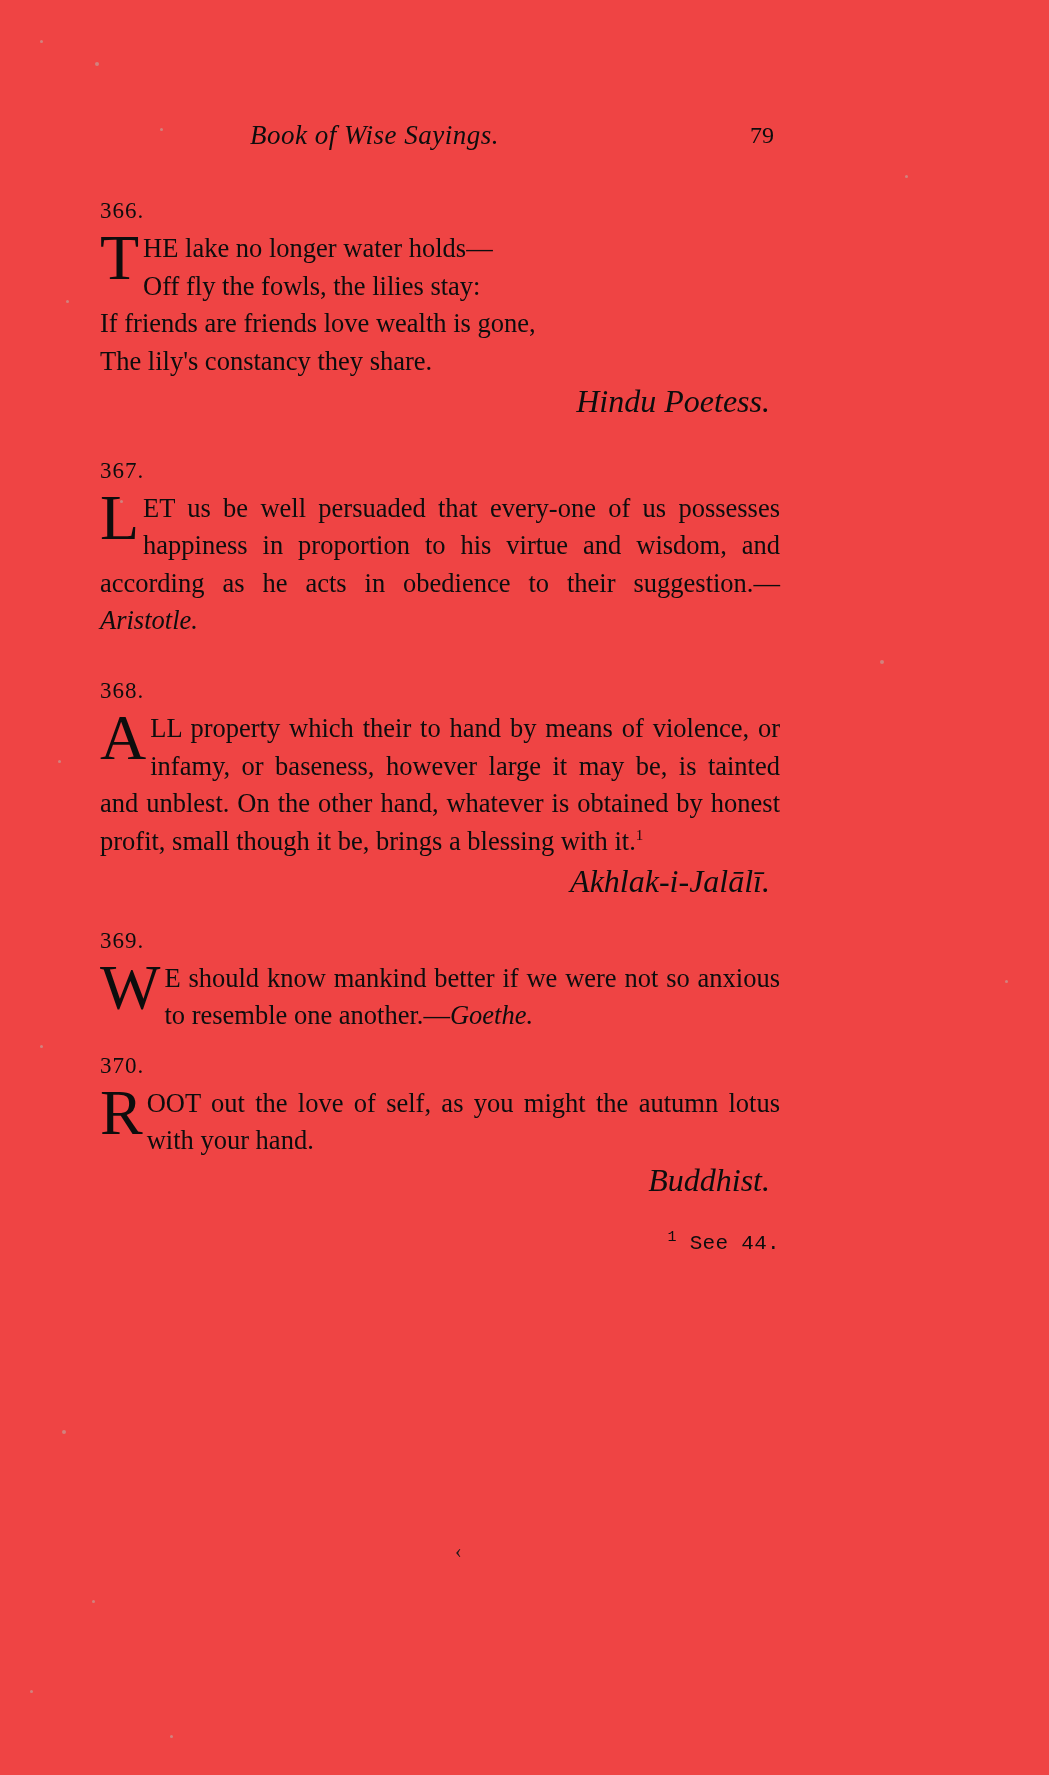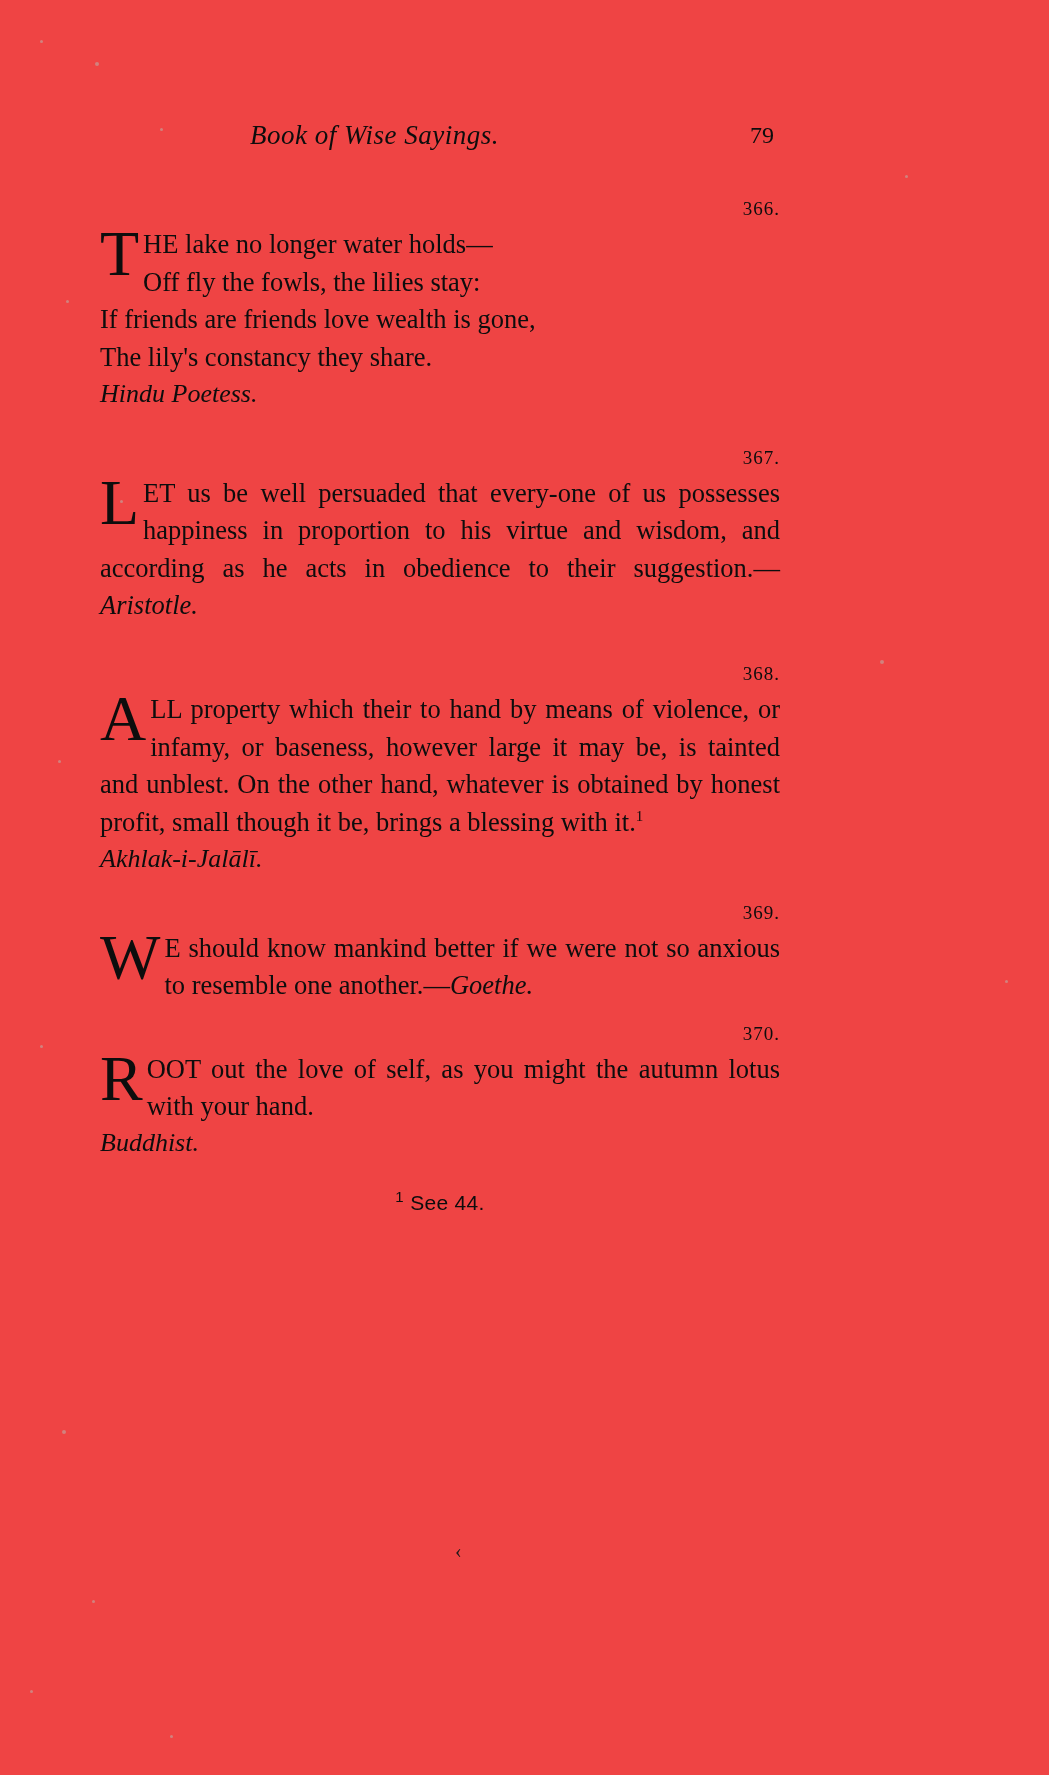--- a/index.html
+++ b/index.html
@@ -59,22 +59,22 @@
     right: 6px;
     top: 2px;
     font-size: 24px;
     font-family: "Liberation Serif", serif;
   }
 
   
   .entry { margin-bottom: 4px; }
 
   .entry-number {
-    text-align: right;
-    font-size: 19px;
+    text-align: left;
+    font-size: 23px;
     letter-spacing: 1px;
     margin: 0 0 6px 0;
   }
 
   .para {
     font-size: 26.5px;
     line-height: 1.42;
     text-align: justify;
     position: relative;
     margin: 0;
@@ -84,40 +84,40 @@
   .dropcap {
     float: left;
     font-size: 64px;
     line-height: 52px;
     padding-right: 4px;
     margin-top: 2px;
     font-family: "Liberation Serif", serif;
   }
 
   .attrib {
-    text-align: left;
+    text-align: right;
     font-style: italic;
-    font-size: 26px;
+    font-size: 32px;
     margin-top: 2px;
     padding-right: 10px;
   }
 
   .inline-attrib { font-style: italic; }
 
   .sup { font-size: 15px; vertical-align: super; }
 
   .gap-lg { height: 34px; }
   .gap-md { height: 24px; }
   .gap-sm { height: 14px; }
 
   .footnote-rule-space { height: 26px; }
   .footnote {
-    text-align: center;
+    text-align: right;
     font-size: 21px;
-    font-family: Liberation Sans, sans-serif;
+    font-family: Liberation Mono, monospace;
     letter-spacing: .3px;
   }
 
   .sig-mark {
     position: absolute;
     left: 455px;
     top: 1540px;
     font-size: 20px;
     color: #1a1a1a;
   }

